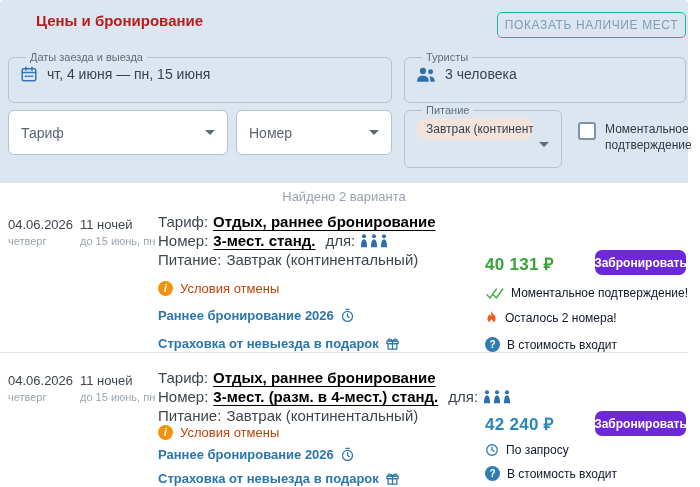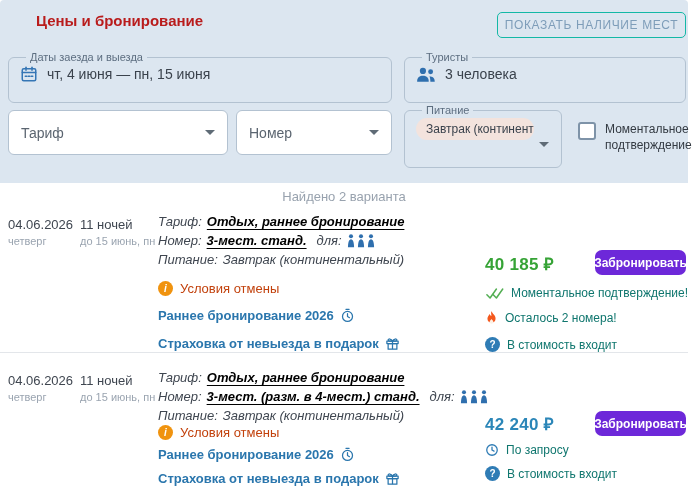--- a/index.html
+++ b/index.html
@@ -53,21 +53,21 @@
   .row { position:absolute; left:0; width:688px; }
   .r1 { top:212px; height:140px; }
   .r2 { top:368px; height:119px; }
   .divider { position:absolute; top:352px; left:0; width:688px; height:1px; background:#e3e6ea; }
 
   .cell-date   { position:absolute; left:8px;  top:5px;  font-size:13px; color:#3f4650; }
   .cell-wday   { position:absolute; left:8px;  top:23px; font-size:11px; color:#9aa4b0; }
   .cell-nights { position:absolute; left:80px; top:5px;  font-size:13px; color:#3f4650; }
   .cell-until  { position:absolute; left:80px; top:23px; font-size:11px; color:#9aa4b0; }
 
-  .details { position:absolute; left:158px; top:0; font-size:13px; color:#3f4650;font-style:italic; }
+  .details { position:absolute; left:158px; top:0; font-size:15px; color:#3f4650; }
   .dline { height:19px; display:flex; align-items:center; }
   .dlabel { margin-right:5px; }
   .uname { font-weight:bold; color:#000000; text-decoration:underline; text-underline-offset:3px; cursor:pointer; }
   .for-label { margin-left:10px; margin-right:5px; }
   .persons { display:inline-flex; gap:2px; align-items:flex-end; }
 
   .cancel { position:absolute; left:158px; display:flex; align-items:center; gap:7px; font-size:13px; color:#c2410c; cursor:pointer; }
   .r1 .cancel { top:69px; }  .r2 .cancel { top:57px; }
   .blink { position:absolute; left:158px; font-size:13px; font-weight:bold; color:#2a76ad; display:flex; align-items:flex-start; gap:6px; cursor:pointer; }
   .r1 .link1 { top:96px; }  .r1 .link2 { top:124px; }
@@ -76,21 +76,21 @@
   .price { position:absolute; left:485px; font-size:17px; font-weight:bold; letter-spacing:.3px; }
   .r1 .price { top:40px; color:#36a336; }
   .r2 .price { top:44px; color:#2b86b8; }
   .book {
     position:absolute; left:595px; width:91px; height:25px; background:#6d28d9; border:none; border-radius:7px;
     color:#fff; font-size:12px; font-weight:bold; display:flex; align-items:center; justify-content:center; cursor:pointer;
     font-family:"Liberation Sans", sans-serif;
   }
   .r1 .book { top:38px; }  .r2 .book { top:43px; }
 
-  .status { position:absolute; left:485px; display:flex; align-items:center; gap:7px; font-size:12px; color:#0f766e; }
+  .status { position:absolute; left:485px; display:flex; align-items:center; gap:7px; font-size:12px; color:#0f172a; }
   .r1 .s1 { top:74px; } .r1 .s2 { top:98px; } .r1 .s3 { top:125px; }
   .r2 .s1 { top:75px; } .r2 .s2 { top:98px; }
 
   
   .icircle { width:15px; height:15px; border-radius:50%; display:inline-flex; align-items:center; justify-content:center;
              color:#fff; font-size:10px; font-weight:bold; flex:0 0 auto; }
   .info-icon { background:#f0930f; }
   .info-icon::after { content:"i"; font-style:italic; }
   .q-icon { background:#2f7cb5; }
   .q-icon::after { content:"?"; }
@@ -217,21 +217,21 @@
       <span>
         <svg width="15" height="15" viewBox="0 0 24 24" fill="none" stroke="#2a76ad" stroke-width="2" stroke-linejoin="round">
           <rect x="3" y="8" width="18" height="4"></rect>
             <rect x="5" y="12" width="14" height="9"></rect>
             <line x1="12" y1="8" x2="12" y2="21"></line>
           <path d="M12 8C10 4 5 4 5 6.5S10 8 12 8zM12 8c2-4 7-4 7-1.5S14 8 12 8z"></path>
         </svg>
       </span>
     </div>
 
-    <div class="price">40 185 ₽</div>
+    <div class="price">40 131 ₽</div>
     <button class="book">Забронировать</button>
 
     <div class="status s1">
       <span>
         <svg width="19" height="13" viewBox="0 0 30 20" fill="none" stroke="#53ae53" stroke-width="2.4" stroke-linecap="round" stroke-linejoin="round">
           <path d="M3 12l5 5L18 3"></path>
             <path d="M13 12l5 5L28 3"></path>
         </svg>
       </span>
       <span>Моментальное подтверждение!</span>

